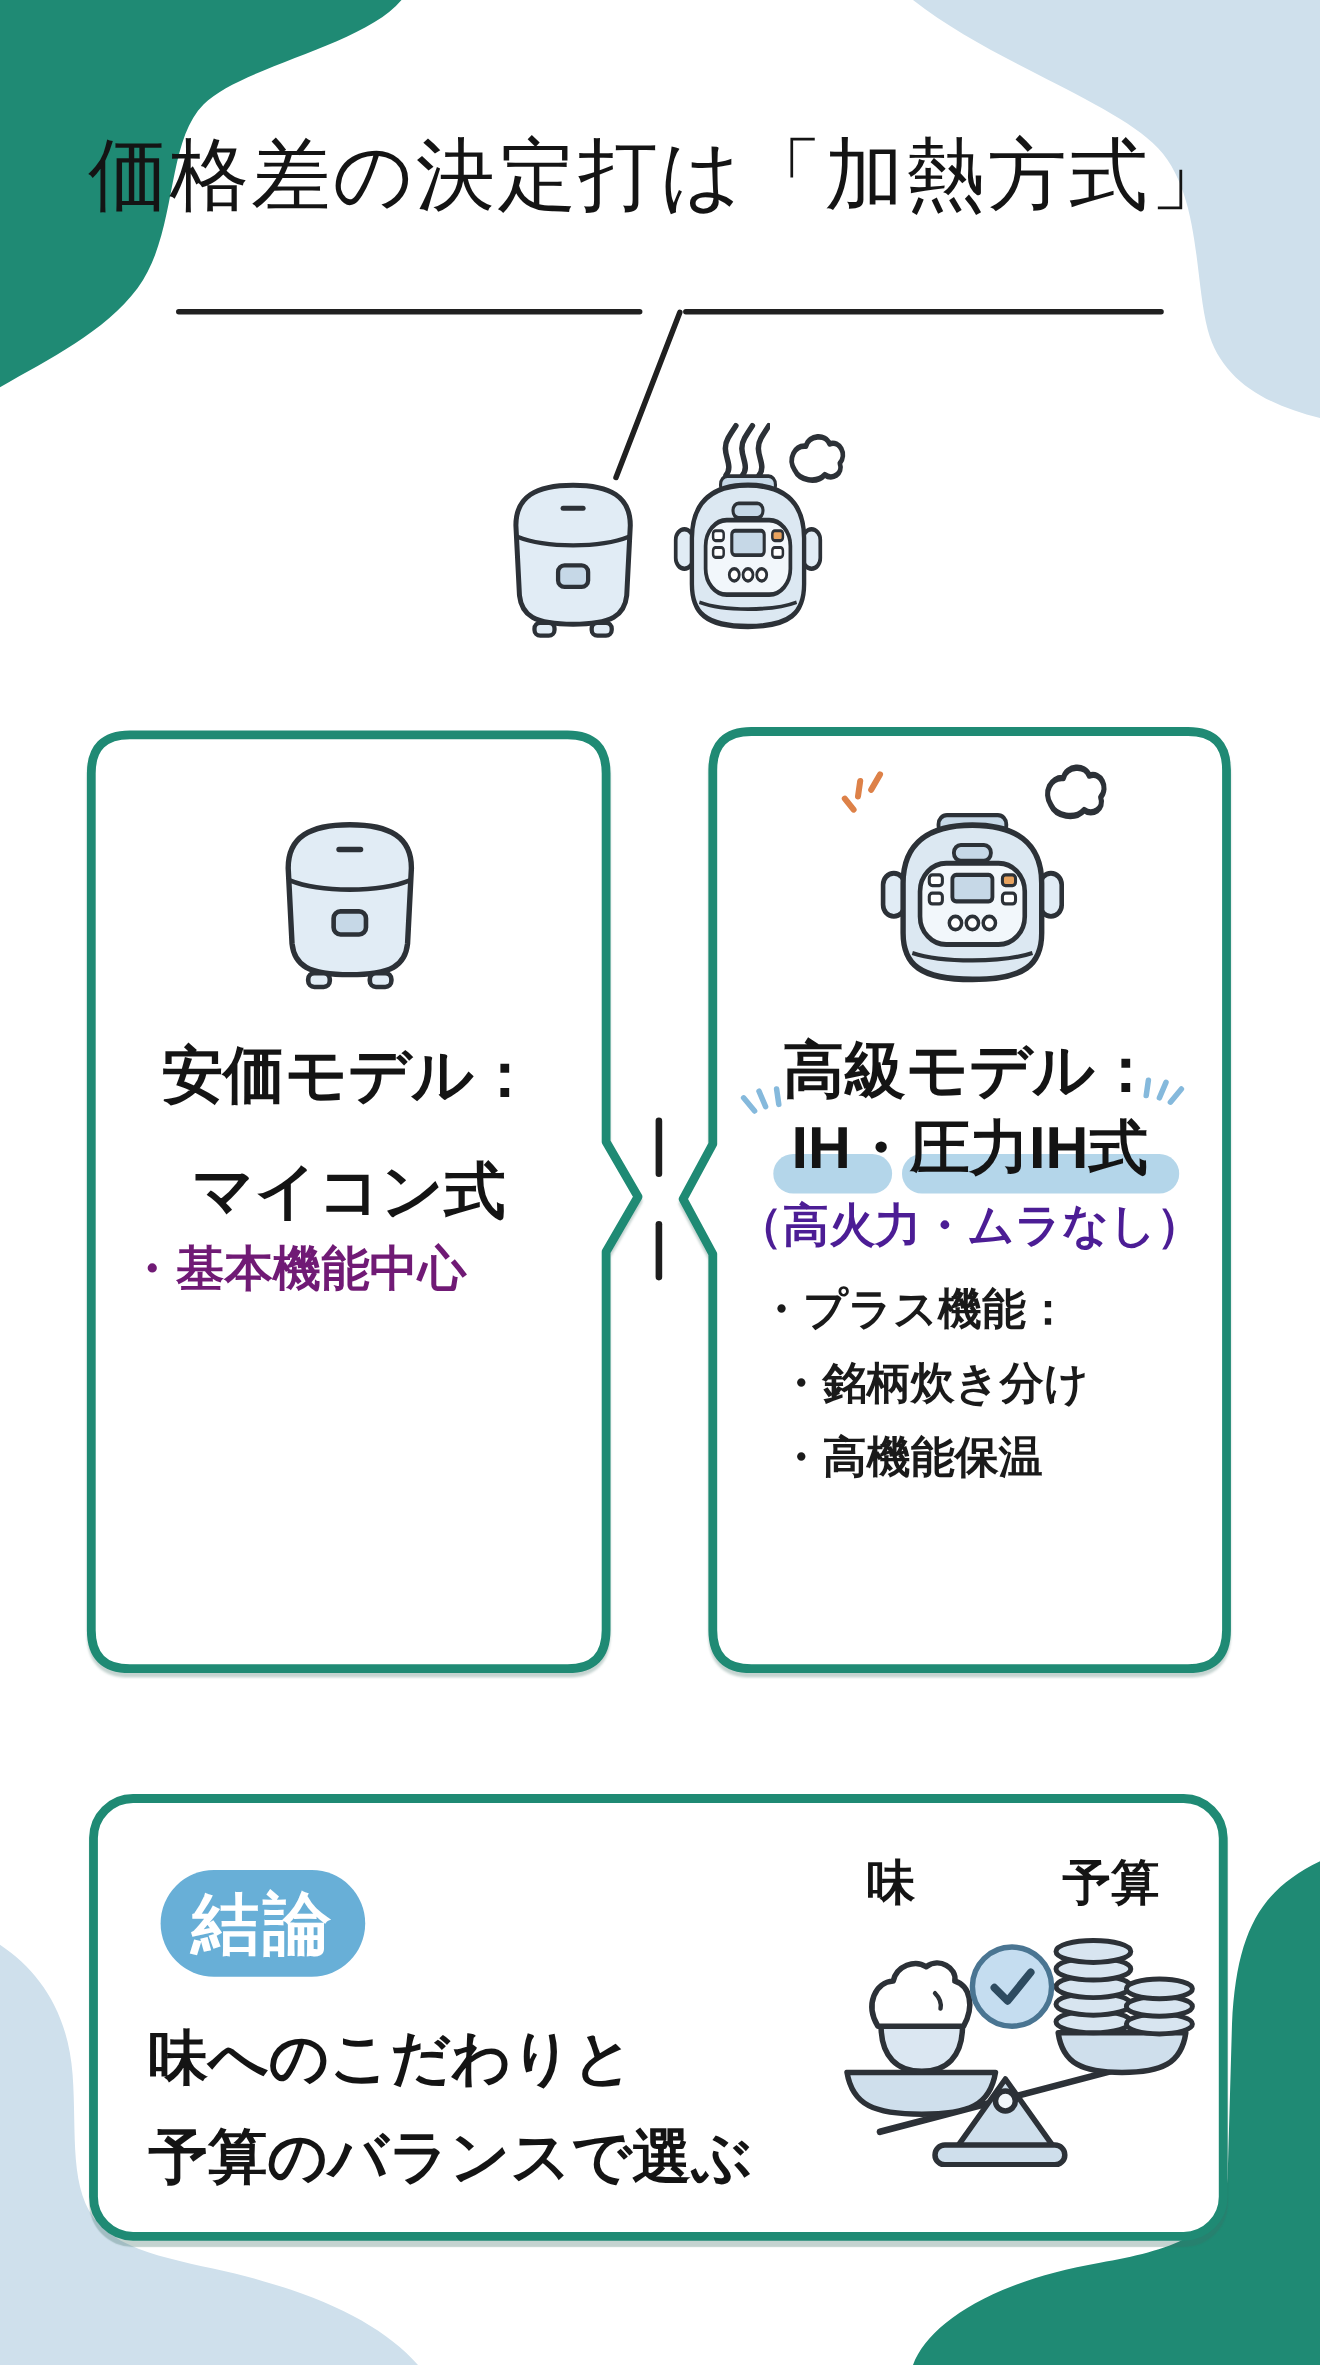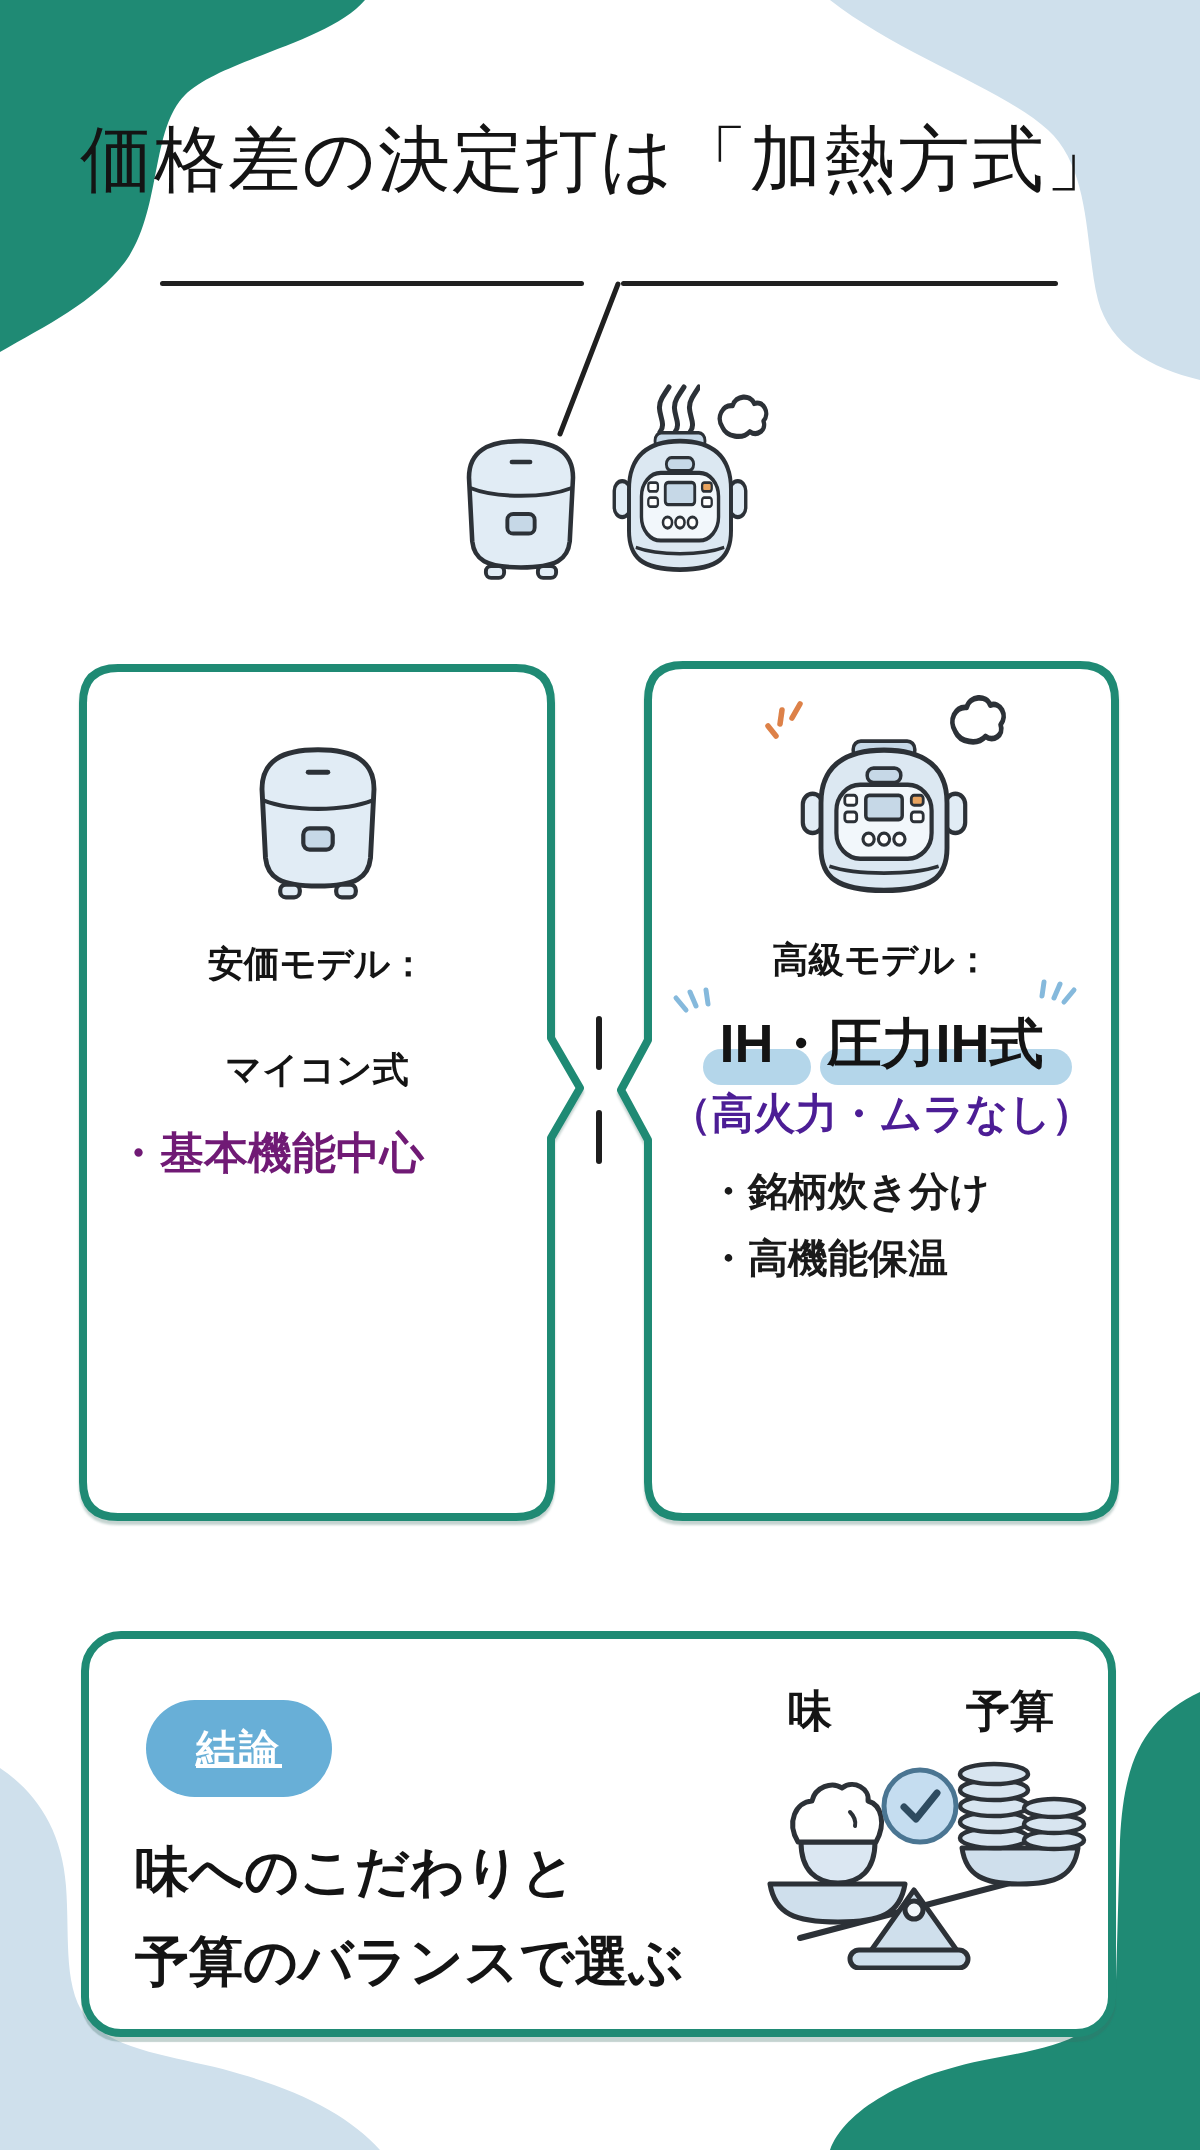--- a/index.html
+++ b/index.html
@@ -10,35 +10,35 @@
     color:#161616;
   }
   .abs{position:absolute;}
   svg{display:block;}
   .title{
     left:0;top:112px;width:1200px;text-align:center;
     font-size:72px;font-weight:400;letter-spacing:2px;color:#141414;
   }
   .underline{background:#202020;height:5px;border-radius:3px;}
   .box-svg{filter:drop-shadow(0 4px 1px rgba(60,110,100,.30));}
-  .box-h1{font-size:36px;font-weight:800;text-align:center;color:#141414;}
+  .box-h1{font-size:56px;font-weight:800;text-align:center;color:#141414;}
   .box-h2{font-size:54px;font-weight:900;text-align:center;color:#141414;}
   .box-sub{font-size:42px;font-weight:800;text-align:center;color:#4c1d95;}
   .bullet-line{font-size:40px;font-weight:800;color:#1a1a1a;line-height:67px;white-space:nowrap;}
   .bullet-indent{margin-left:18px;}
   .left-bullet{font-size:44px;font-weight:800;color:#701a75;white-space:nowrap;}
   .hl-pill{background:#b4d6ea;border-radius:18px;height:36px;}
   .dash{background:#1d1d1d;width:6px;height:54px;border-radius:3px;}
   .conclusion-box{
     background:#ffffff;border:8px solid #1f8a74;border-radius:40px;
     box-shadow:0 5px 1px rgba(60,110,100,.30);
   }
   .badge{
     background:#68afd7;border-radius:60px;display:flex;align-items:center;justify-content:center;
-    color:#ffffff;font-size:40px;font-weight:800;letter-spacing:3px;text-decoration:underline;
+    color:#ffffff;font-size:62px;font-weight:800;letter-spacing:3px;
   }
   .conclusion-text{font-size:54px;font-weight:800;line-height:90px;color:#141414;white-space:nowrap;}
   .scale-label{font-size:44px;font-weight:800;text-align:center;color:#141414;}
 </style>
 </head>
 <body>
 
 <svg class="abs" style="left:0;top:0;" width="1200" height="2150" viewBox="0 0 1200 2150">
   <path d="M0,0 H365 C330,42 220,60 185,95 C150,130 162,212 125,262 C95,302 45,326 0,352 Z" fill="#1f8a74"></path>
   <path d="M830,0 H1200 V380 C1150,368 1110,345 1098,300 C1085,250 1092,170 1048,130 C1005,90 900,55 830,0 Z" fill="#cfe0ec"></path>
@@ -147,20 +147,21 @@
   <line x1="40" y1="14" x2="30" y2="26" stroke="#85b9dc" stroke-width="5" stroke-linecap="round"></line>
   <line x1="26" y1="8" x2="20" y2="22" stroke="#85b9dc" stroke-width="5" stroke-linecap="round"></line>
   <line x1="10" y1="6" x2="8" y2="20" stroke="#85b9dc" stroke-width="5" stroke-linecap="round"></line>
 </svg>
 
 <div class="abs box-h1" style="left:648px;top:936px;width:467px;">高級モデル：</div>
 <div class="abs box-h2" style="left:648px;top:1008px;width:467px;">IH・圧力IH式</div>
 <div class="abs box-sub" style="left:648px;top:1086px;width:467px;">（高火力・ムラなし）</div>
 
 <div class="abs" style="left:690px;top:1158px;">
+  <div class="bullet-line">・プラス機能：</div>
   <div class="bullet-line bullet-indent">・銘柄炊き分け</div>
   <div class="bullet-line bullet-indent">・高機能保温</div>
 </div>
 
 <div class="abs conclusion-box" style="left:81px;top:1631px;width:1019px;height:390px;"></div>
 <div class="abs badge" style="left:146px;top:1700px;width:186px;height:97px;">
   <span>結論</span>
 </div>
 <div class="abs conclusion-text" style="left:108px;top:1826px;margin-left:27px;">
   <div>味へのこだわりと</div>

